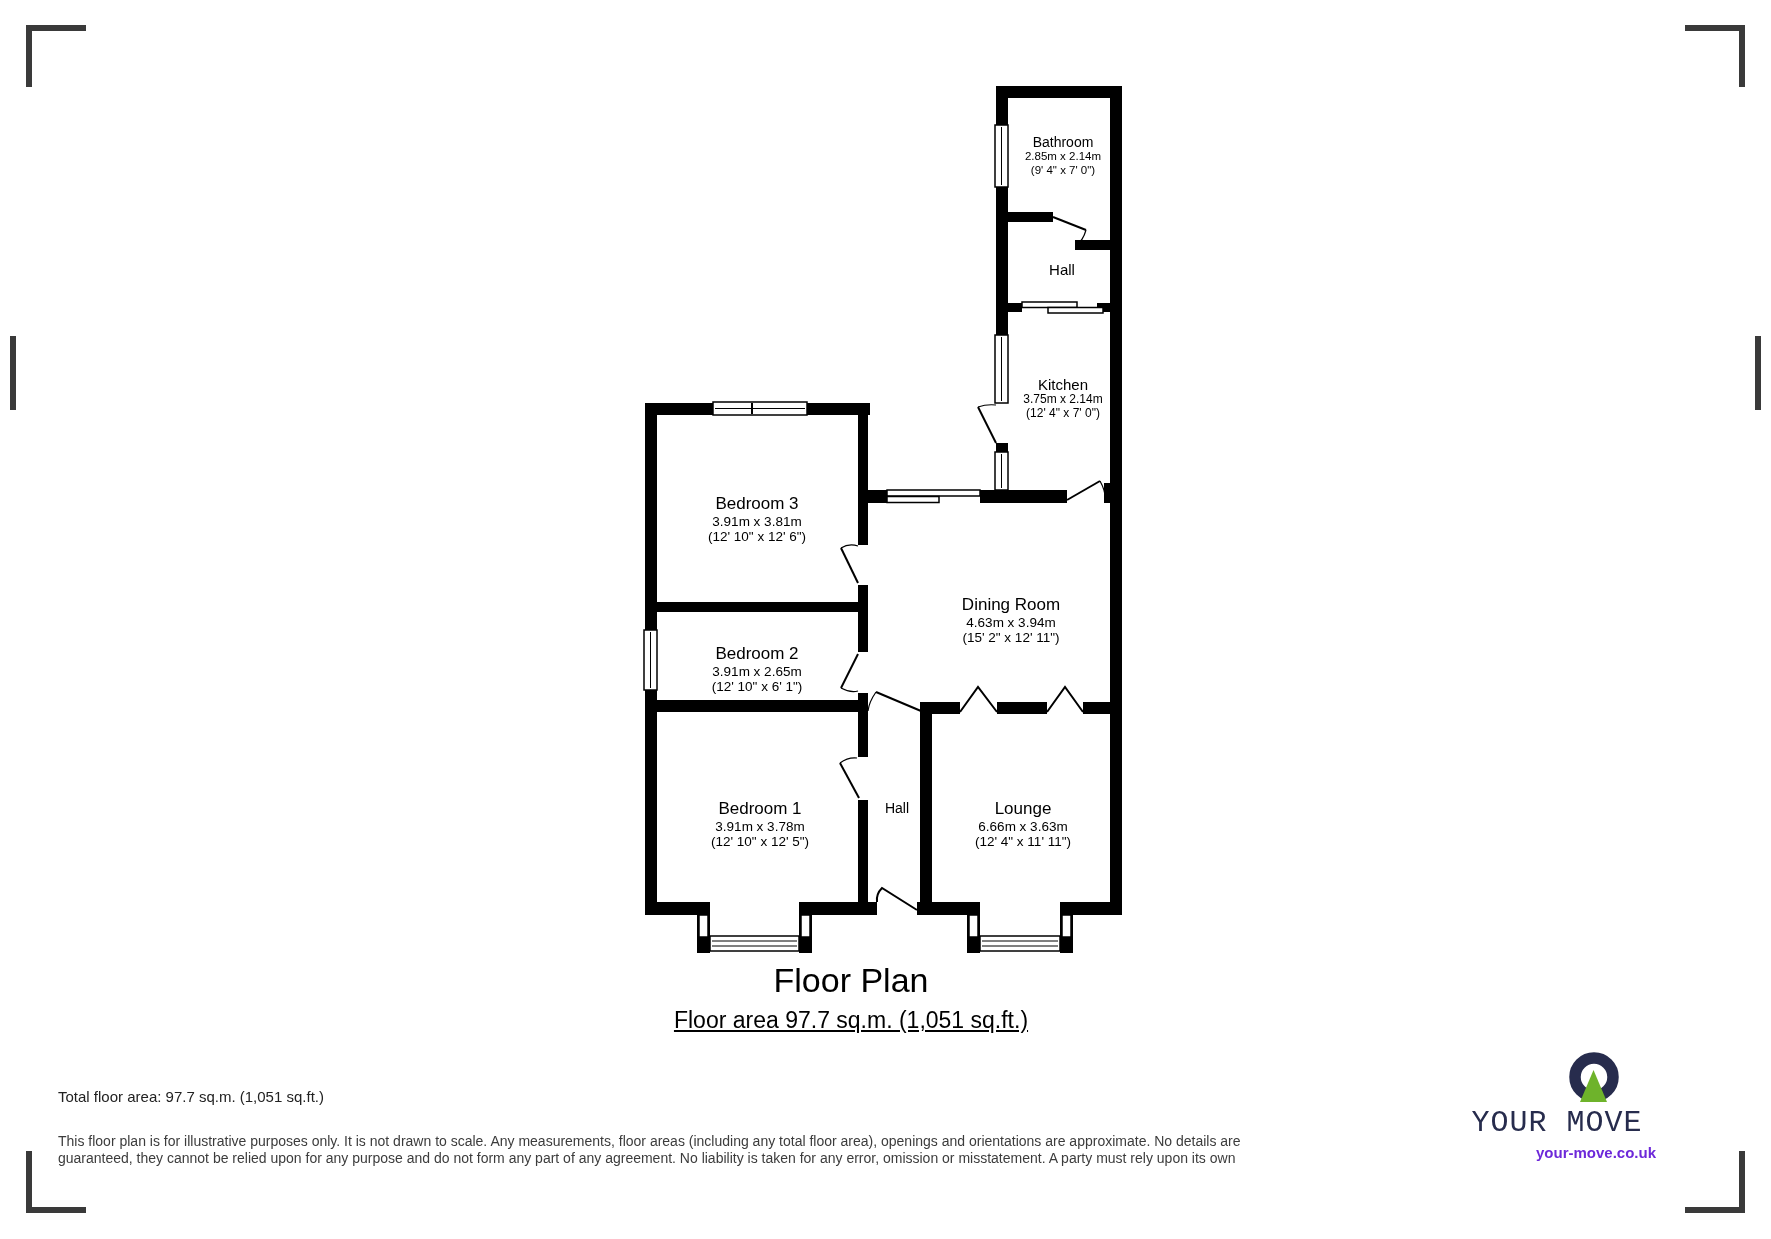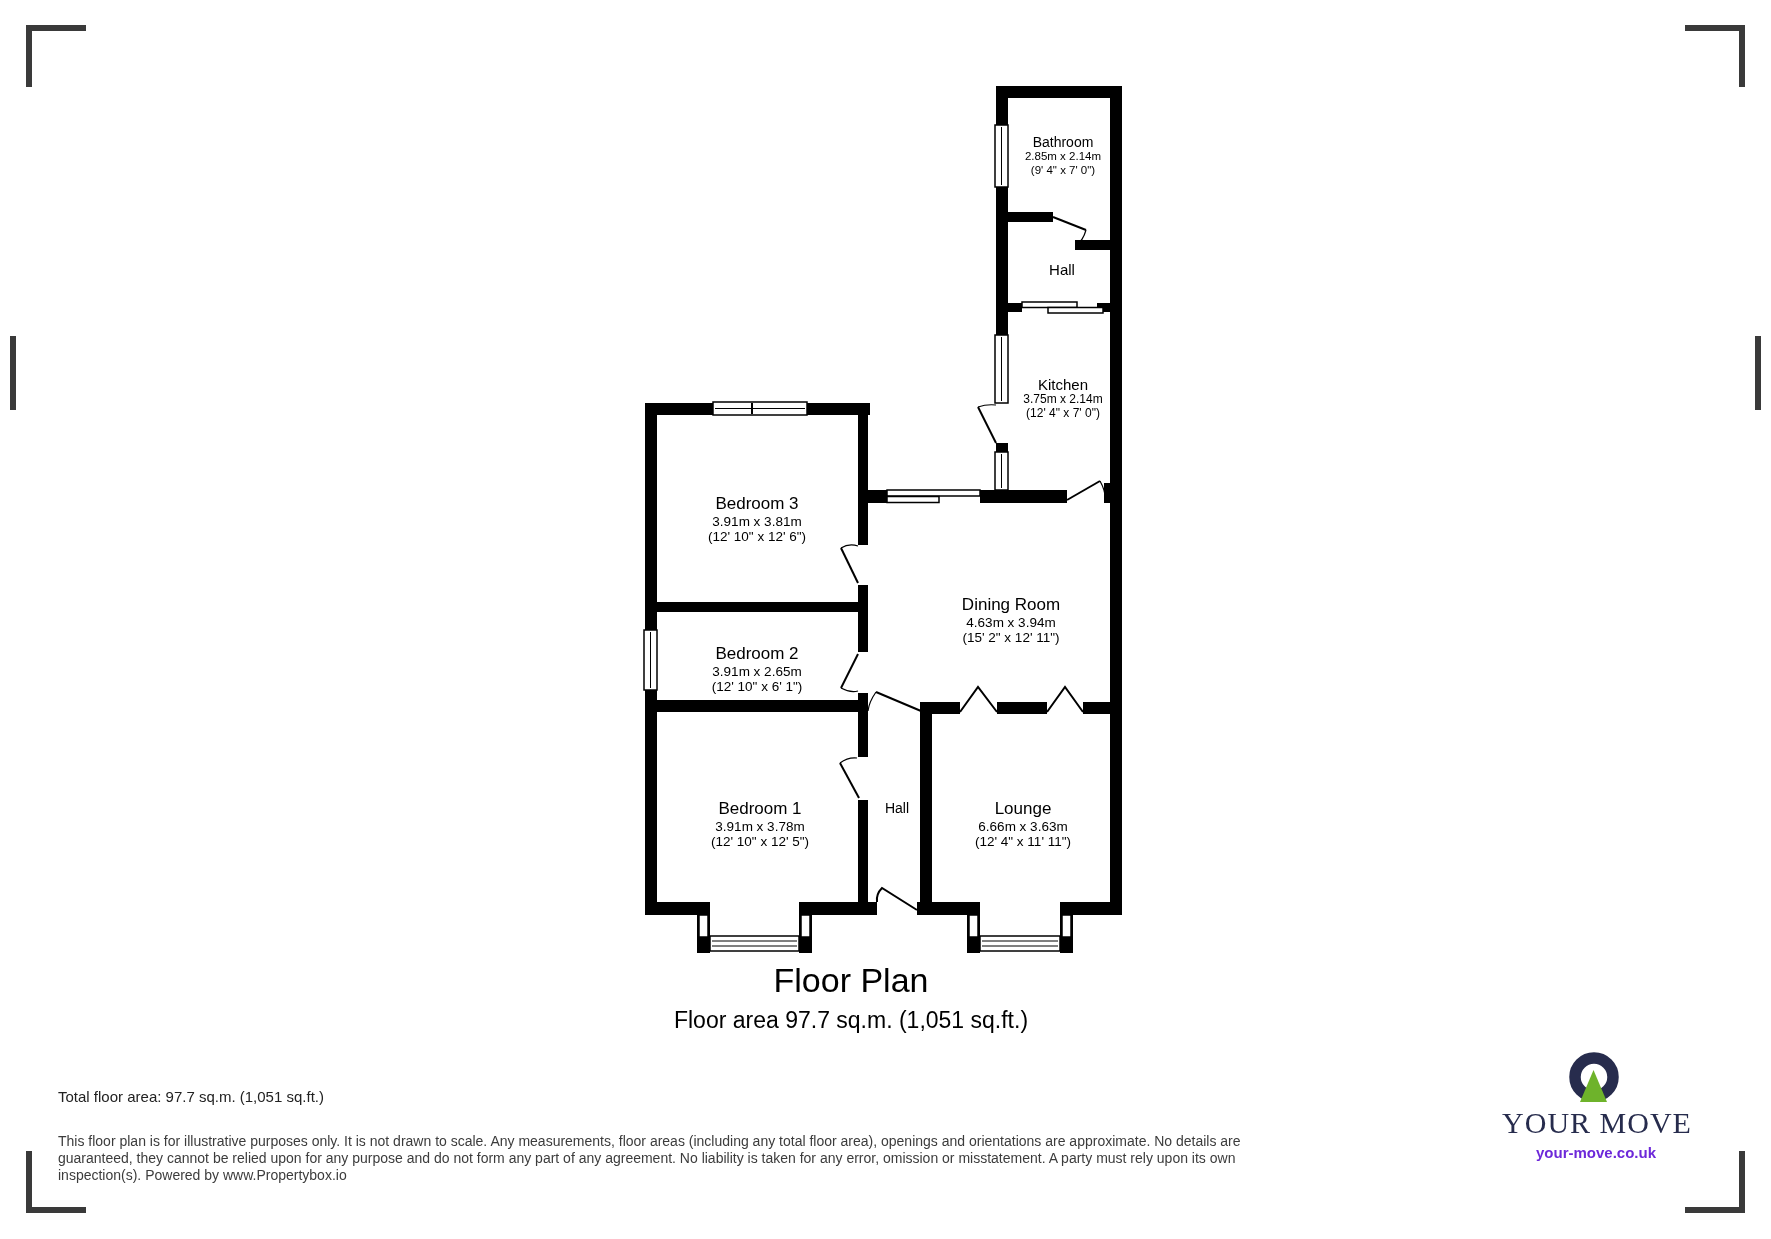--- a/index.html
+++ b/index.html
@@ -8,26 +8,26 @@
   .mark{position:absolute;background:#3a3a3a;}
   svg.plan{position:absolute;left:0;top:0;}
   .room-label{position:absolute;transform:translateX(-50%);text-align:center;white-space:nowrap;z-index:5;}
   .room-label div{margin:0;line-height:1.16;}
   .rn17{font-size:17px;} .rd13{font-size:13.5px;}
   .rn15{font-size:15px;} .rd12{font-size:12px;}
   .rn14{font-size:14px;} .rd11{font-size:11.5px;}
   .title{position:absolute;left:851px;top:961px;transform:translateX(-50%);
          font-size:34px;white-space:nowrap;z-index:5;}
   .subtitle{position:absolute;left:851px;top:1007px;transform:translateX(-50%);
-         font-size:23px;white-space:nowrap;z-index:5;}
+         font-size:23px;white-space:nowrap;z-index:5;text-decoration:underline;}
   .total{position:absolute;left:58px;top:1088px;font-size:15px;color:#222;white-space:nowrap;z-index:5;}
   .disclaimer{position:absolute;left:58px;top:1133px;font-size:14px;line-height:17px;color:#3c3c3c;z-index:5;}
   .disclaimer div{white-space:nowrap;}
-  .ym-name{position:absolute;left:1597px;top:1106px;transform:translateX(-50%);
-           font-family:Liberation Serif, serif;font-size:30px;letter-spacing:1px;
+  .ym-name{position:absolute;left:1557px;top:1106px;transform:translateX(-50%);
+           font-family:Liberation Mono, monospace;font-size:30px;letter-spacing:1px;
            color:#272c4d;white-space:nowrap;z-index:5;}
   .ym-url{position:absolute;left:1596px;top:1144px;transform:translateX(-50%);
           font-size:15px;font-weight:bold;color:#6d28d9;white-space:nowrap;z-index:5;}
   .ym-icon{position:absolute;left:1566px;top:1050px;z-index:5;}
 </style>
 </head>
 <body>
 
 <div class="canvas">
 
@@ -210,21 +210,20 @@
     <div class="rd13">(12' 4" x 11' 11")</div>
   </div>
 
   <div class="title">Floor Plan</div>
   <div class="subtitle">Floor area 97.7 sq.m. (1,051 sq.ft.)</div>
 
   <div class="total">Total floor area: 97.7 sq.m. (1,051 sq.ft.)</div>
   <div class="disclaimer">
     <div>This floor plan is for illustrative purposes only. It is not drawn to scale. Any measurements, floor areas (including any total floor area), openings and orientations are approximate. No details are</div>
     <div>guaranteed, they cannot be relied upon for any purpose and do not form any part of any agreement. No liability is taken for any error, omission or misstatement. A party must rely upon its own</div>
-    <div>inspection(s). Powered by www.Propertybox.io</div>
   </div>
 
   <svg class="ym-icon" width="56" height="60" viewBox="0 0 56 60">
     <circle cx="28" cy="27" r="19" fill="none" stroke="#272c4d" stroke-width="11.5"></circle>
     <path d="M28,32 L13,58 L43,58 Z" fill="#ffffff"></path>
     <path d="M27.5,20 L14,52 L41,52 Z" fill="#6eb32b"></path>
   </svg>
   <div class="ym-name">YOUR MOVE</div>
   <div class="ym-url">your-move.co.uk</div>
 

